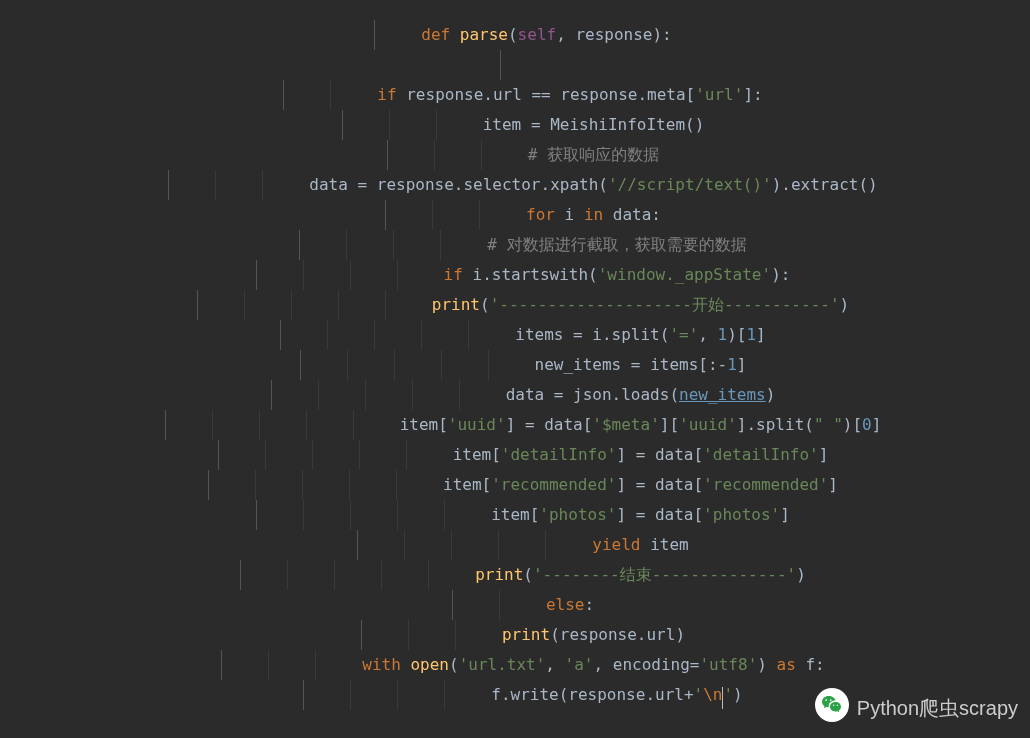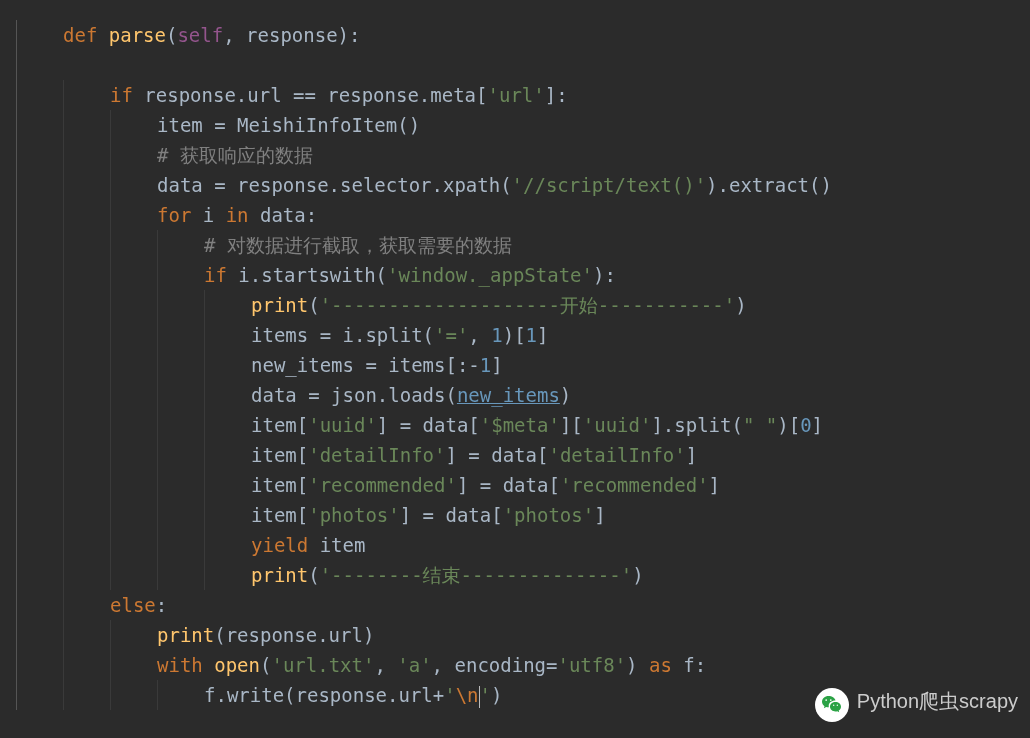--- a/index.html
+++ b/index.html
@@ -7,24 +7,25 @@
     padding: 0;
     width: 1030px;
     height: 738px;
     background: #2b2b2b;
     overflow: hidden;
   }
   pre.code {
     margin: 0;
     padding: 20px 0 0 0;
     font-family: "Consolas", "Menlo", "DejaVu Sans Mono", monospace;
-    font-size: 19px;
+    font-size: 16px;
     line-height: 30px;
     color: #a9b7c6;
     white-space: pre;
+    text-align: center;
   }
   .gutter-pad { display: inline-block; width: 16px; }
   .indent-guide {
     display: inline-block;
     width: 47px;
     box-sizing: border-box;
     border-left: 1px solid #3a3a3a;
     height: 30px;
     vertical-align: top;
   }
@@ -48,21 +49,21 @@
     background: #bbbbbb;
     vertical-align: text-top;
     margin-top: 2px;
   }
 
   .watermark {
     position: absolute;
     right: 12px;
     bottom: 16px;
     display: flex;
-    align-items: flex-start;
+    align-items: flex-end;
     gap: 8px;
     color: #ccc;
     font-family: "Microsoft YaHei", sans-serif;
     font-size: 20px;
     pointer-events: none;
   }
   .wm-icon {
     width: 34px; height: 34px;
     border-radius: 50%;
     background: #fff;

